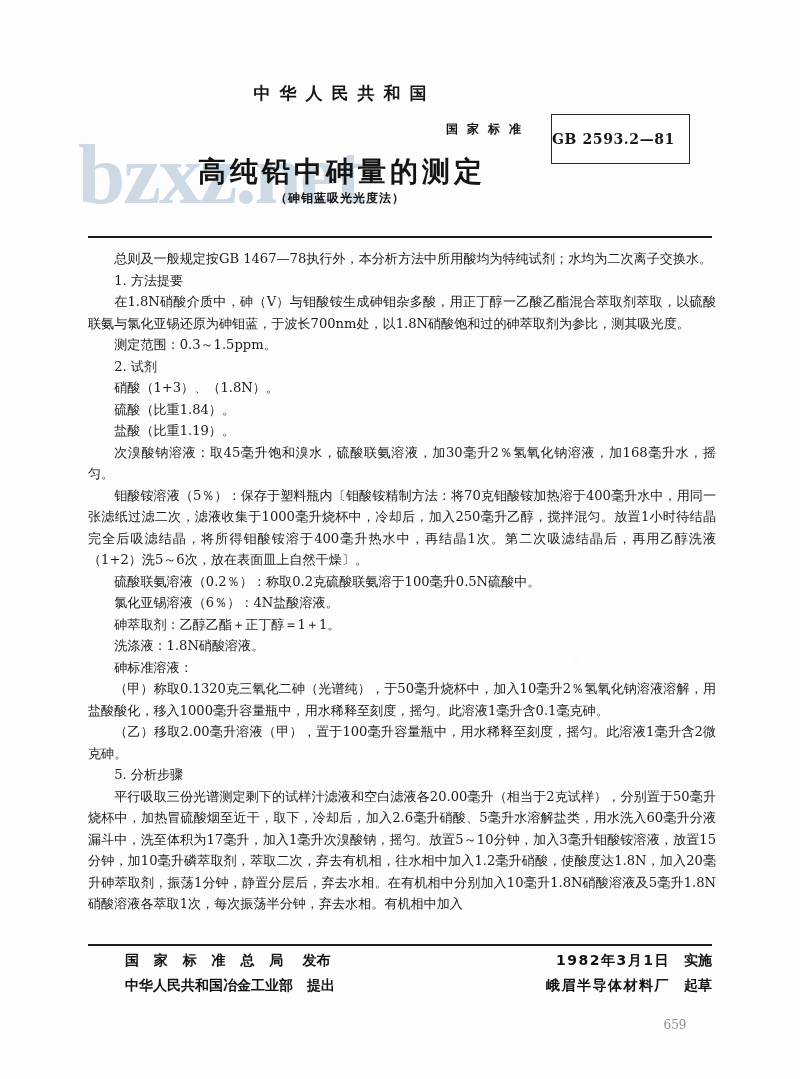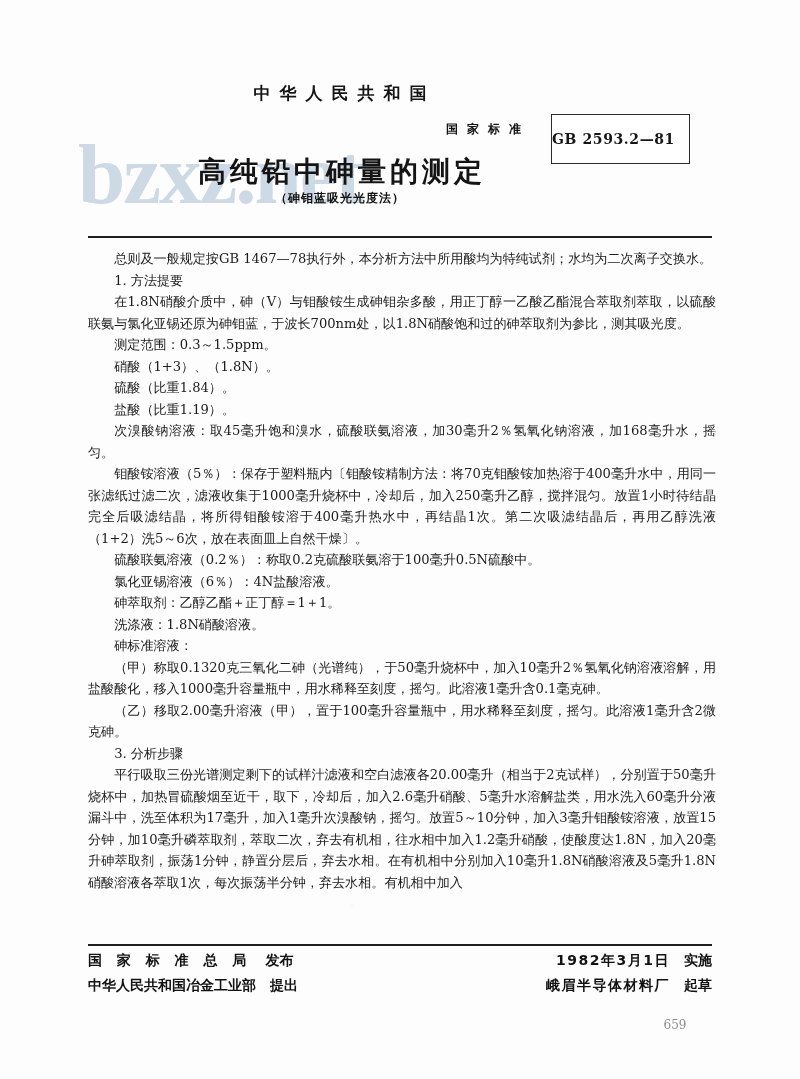--- a/index.html
+++ b/index.html
@@ -165,21 +165,21 @@
     font-weight: 700;
     font-size: 14px;
     color: #121212;
   }
   .footer-row {
     display: flex;
     justify-content: space-between;
     align-items: baseline;
     margin-bottom: 7px;
   }
-  .footer-left  { white-space: nowrap; }
+  .footer-left  { white-space: nowrap; margin-left: 37px; }
   .footer-right { white-space: nowrap; }
   .sp-wide { letter-spacing: 5px; }
   .sp-mid  { letter-spacing: 1.5px; }
   .gap-l   { margin-left: 14px; }
 
   
   #page-number {
     position: absolute;
     left: 640px;
     top: 1018px;
@@ -209,33 +209,34 @@
     <span id="std-number">GB 2593.2—81</span>
   </div>
 
   <div class="rule" id="rule-top"></div>
 
   <div id="body-text">
       <p>总则及一般规定按GB 1467—78执行外，本分析方法中所用酸均为特纯试剂；水均为二次离子交换水。</p>
       <p>1. 方法提要</p>
       <p>在1.8N硝酸介质中，砷（V）与钼酸铵生成砷钼杂多酸，用正丁醇一乙酸乙酯混合萃取剂萃取，以硫酸联氨与氯化亚锡还原为砷钼蓝，于波长700nm处，以1.8N硝酸饱和过的砷萃取剂为参比，测其吸光度。</p>
       <p>测定范围：0.3～1.5ppm。</p>
+      <p>2. 试剂</p>
       <p>硝酸（1+3）、（1.8N）。</p>
       <p>硫酸（比重1.84）。</p>
       <p>盐酸（比重1.19）。</p>
       <p>次溴酸钠溶液：取45毫升饱和溴水，硫酸联氨溶液，加30毫升2％氢氧化钠溶液，加168毫升水，摇匀。</p>
       <p>钼酸铵溶液（5％）：保存于塑料瓶内〔钼酸铵精制方法：将70克钼酸铵加热溶于400毫升水中，用同一张滤纸过滤二次，滤液收集于1000毫升烧杯中，冷却后，加入250毫升乙醇，搅拌混匀。放置1小时待结晶完全后吸滤结晶，将所得钼酸铵溶于400毫升热水中，再结晶1次。第二次吸滤结晶后，再用乙醇洗液（1+2）洗5～6次，放在表面皿上自然干燥〕。</p>
       <p>硫酸联氨溶液（0.2％）：称取0.2克硫酸联氨溶于100毫升0.5N硫酸中。</p>
       <p>氯化亚锡溶液（6％）：4N盐酸溶液。</p>
       <p>砷萃取剂：乙醇乙酯＋正丁醇＝1＋1。</p>
       <p>洗涤液：1.8N硝酸溶液。</p>
       <p>砷标准溶液：</p>
       <p>（甲）称取0.1320克三氧化二砷（光谱纯），于50毫升烧杯中，加入10毫升2％氢氧化钠溶液溶解，用盐酸酸化，移入1000毫升容量瓶中，用水稀释至刻度，摇匀。此溶液1毫升含0.1毫克砷。</p>
       <p>（乙）移取2.00毫升溶液（甲），置于100毫升容量瓶中，用水稀释至刻度，摇匀。此溶液1毫升含2微克砷。</p>
-      <p>3. 分析步骤</p>
+      <p>5. 分析步骤</p>
       <p>平行吸取三份光谱测定剩下的试样汁滤液和空白滤液各20.00毫升（相当于2克试样），分别置于50毫升烧杯中，加热冒硫酸烟至近干，取下，冷却后，加入2.6毫升硝酸、5毫升水溶解盐类，用水洗入60毫升分液漏斗中，洗至体积为17毫升，加入1毫升次溴酸钠，摇匀。放置5～10分钟，加入3毫升钼酸铵溶液，放置15分钟，加10毫升磷萃取剂，萃取二次，弃去有机相，往水相中加入1.2毫升硝酸，使酸度达1.8N，加入20毫升砷萃取剂，振荡1分钟，静置分层后，弃去水相。在有机相中分别加入10毫升1.8N硝酸溶液及5毫升1.8N硝酸溶液各萃取1次，每次振荡半分钟，弃去水相。有机相中加入</p>
     </div>
 
   <div class="rule" id="rule-bot"></div>
 
   <div id="footer">
     <div class="footer-row">
       <div class="footer-left">
         <span class="sp-wide">国 家 标 准 总 局</span><span class="gap-l">发布</span>
       </div>

